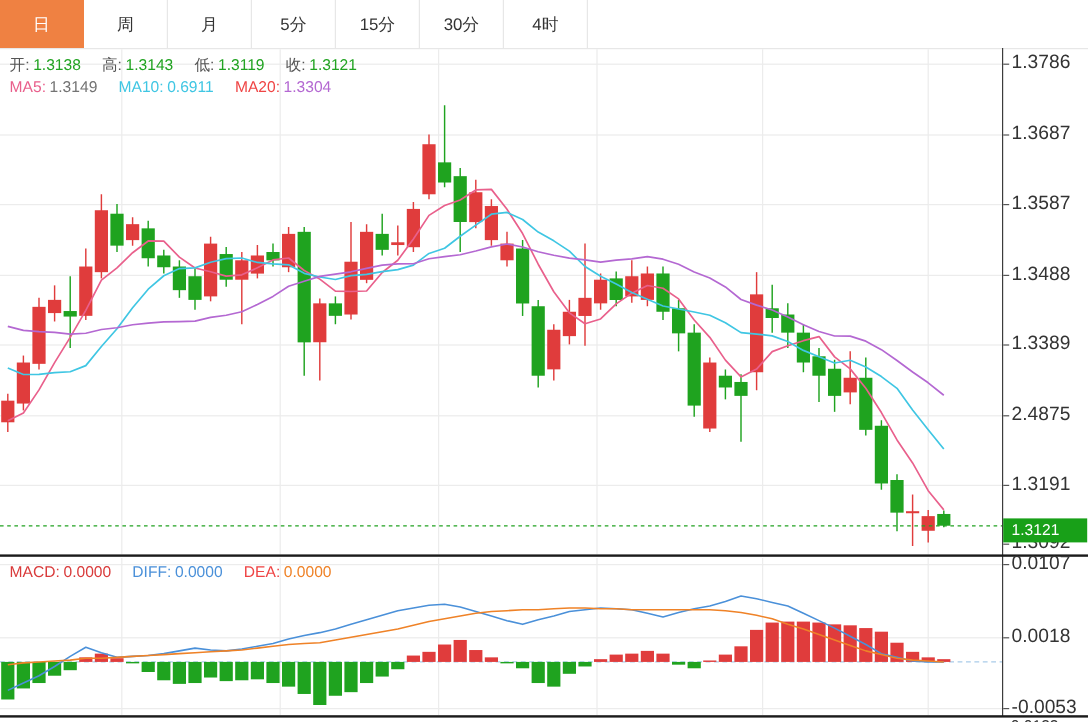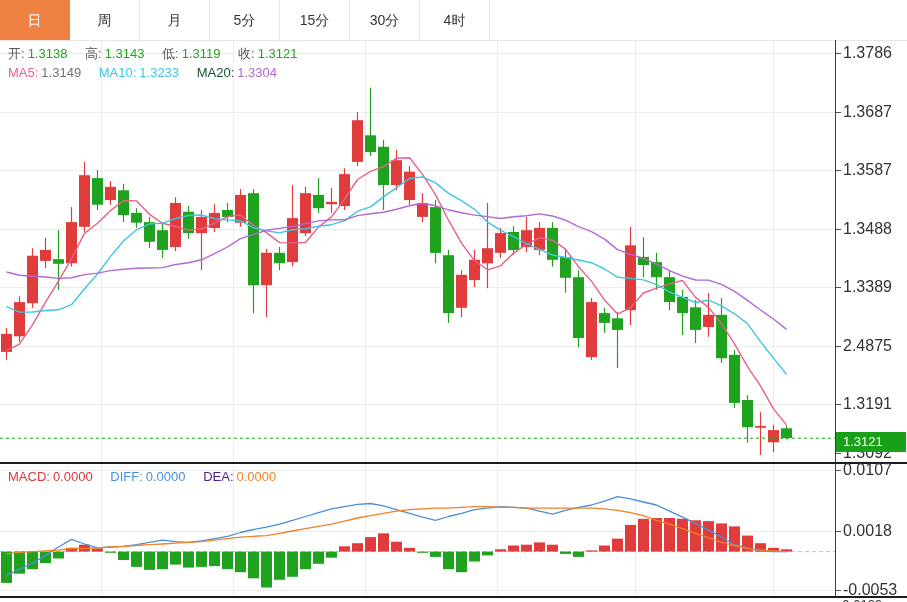--- a/index.html
+++ b/index.html
@@ -294,28 +294,28 @@
 
 <div class="legend" style="top:45px">
   <span class="k">开:</span><span class="v-green gap">1.3138</span>
   <span class="k">高:</span><span class="v-green gap">1.3143</span>
   <span class="k">低:</span><span class="v-green gap">1.3119</span>
   <span class="k">收:</span><span class="v-green">1.3121</span>
 </div>
 
 <div class="legend" style="top:65px">
   <span style="color: rgb(233, 96, 140);">MA5:</span><span class="gap" style="color: #737373;">1.3149</span>
-  <span style="color: rgb(63, 198, 227);">MA10:</span><span class="gap" style="color: rgb(63, 198, 227);">1.3233</span>
-  <span style="color: #14532d;">MA20:</span><span style="color: rgb(180, 104, 210);">1.3304</span>
+  <span style="color: rgb(63, 198, 227);">MA10:</span><span class="gap" style="color: rgb(63, 198, 227);">0.6911</span>
+  <span style="color: #ef4444;">MA20:</span><span style="color: rgb(180, 104, 210);">1.3304</span>
 </div>
 
 <div class="legend" style="top:469px">
   <span style="color: rgb(217, 58, 58);">MACD:</span><span class="gap" style="color: rgb(217, 58, 58);">0.0000</span>
   <span style="color: rgb(74, 144, 217);">DIFF:</span><span class="gap" style="color: rgb(74, 144, 217);">0.0000</span>
-  <span style="color: #4c1d95;">DEA:</span><span style="color: rgb(239, 130, 39);">0.0000</span>
+  <span style="color: #ef4444;">DEA:</span><span style="color: rgb(239, 130, 39);">0.0000</span>
 </div>
 
 <div class="vaxisline" style="left:835px;top:40px;height:557px"></div>
 <div class="divider" style="top:462px;height:2px"></div>
 <div class="divider" style="top:596px;height:2px"></div>
 
 <div class="badge" id="badge" style="top: 432px;">1.3121</div>
 
 <div class="partial">-0.0133</div>
 

